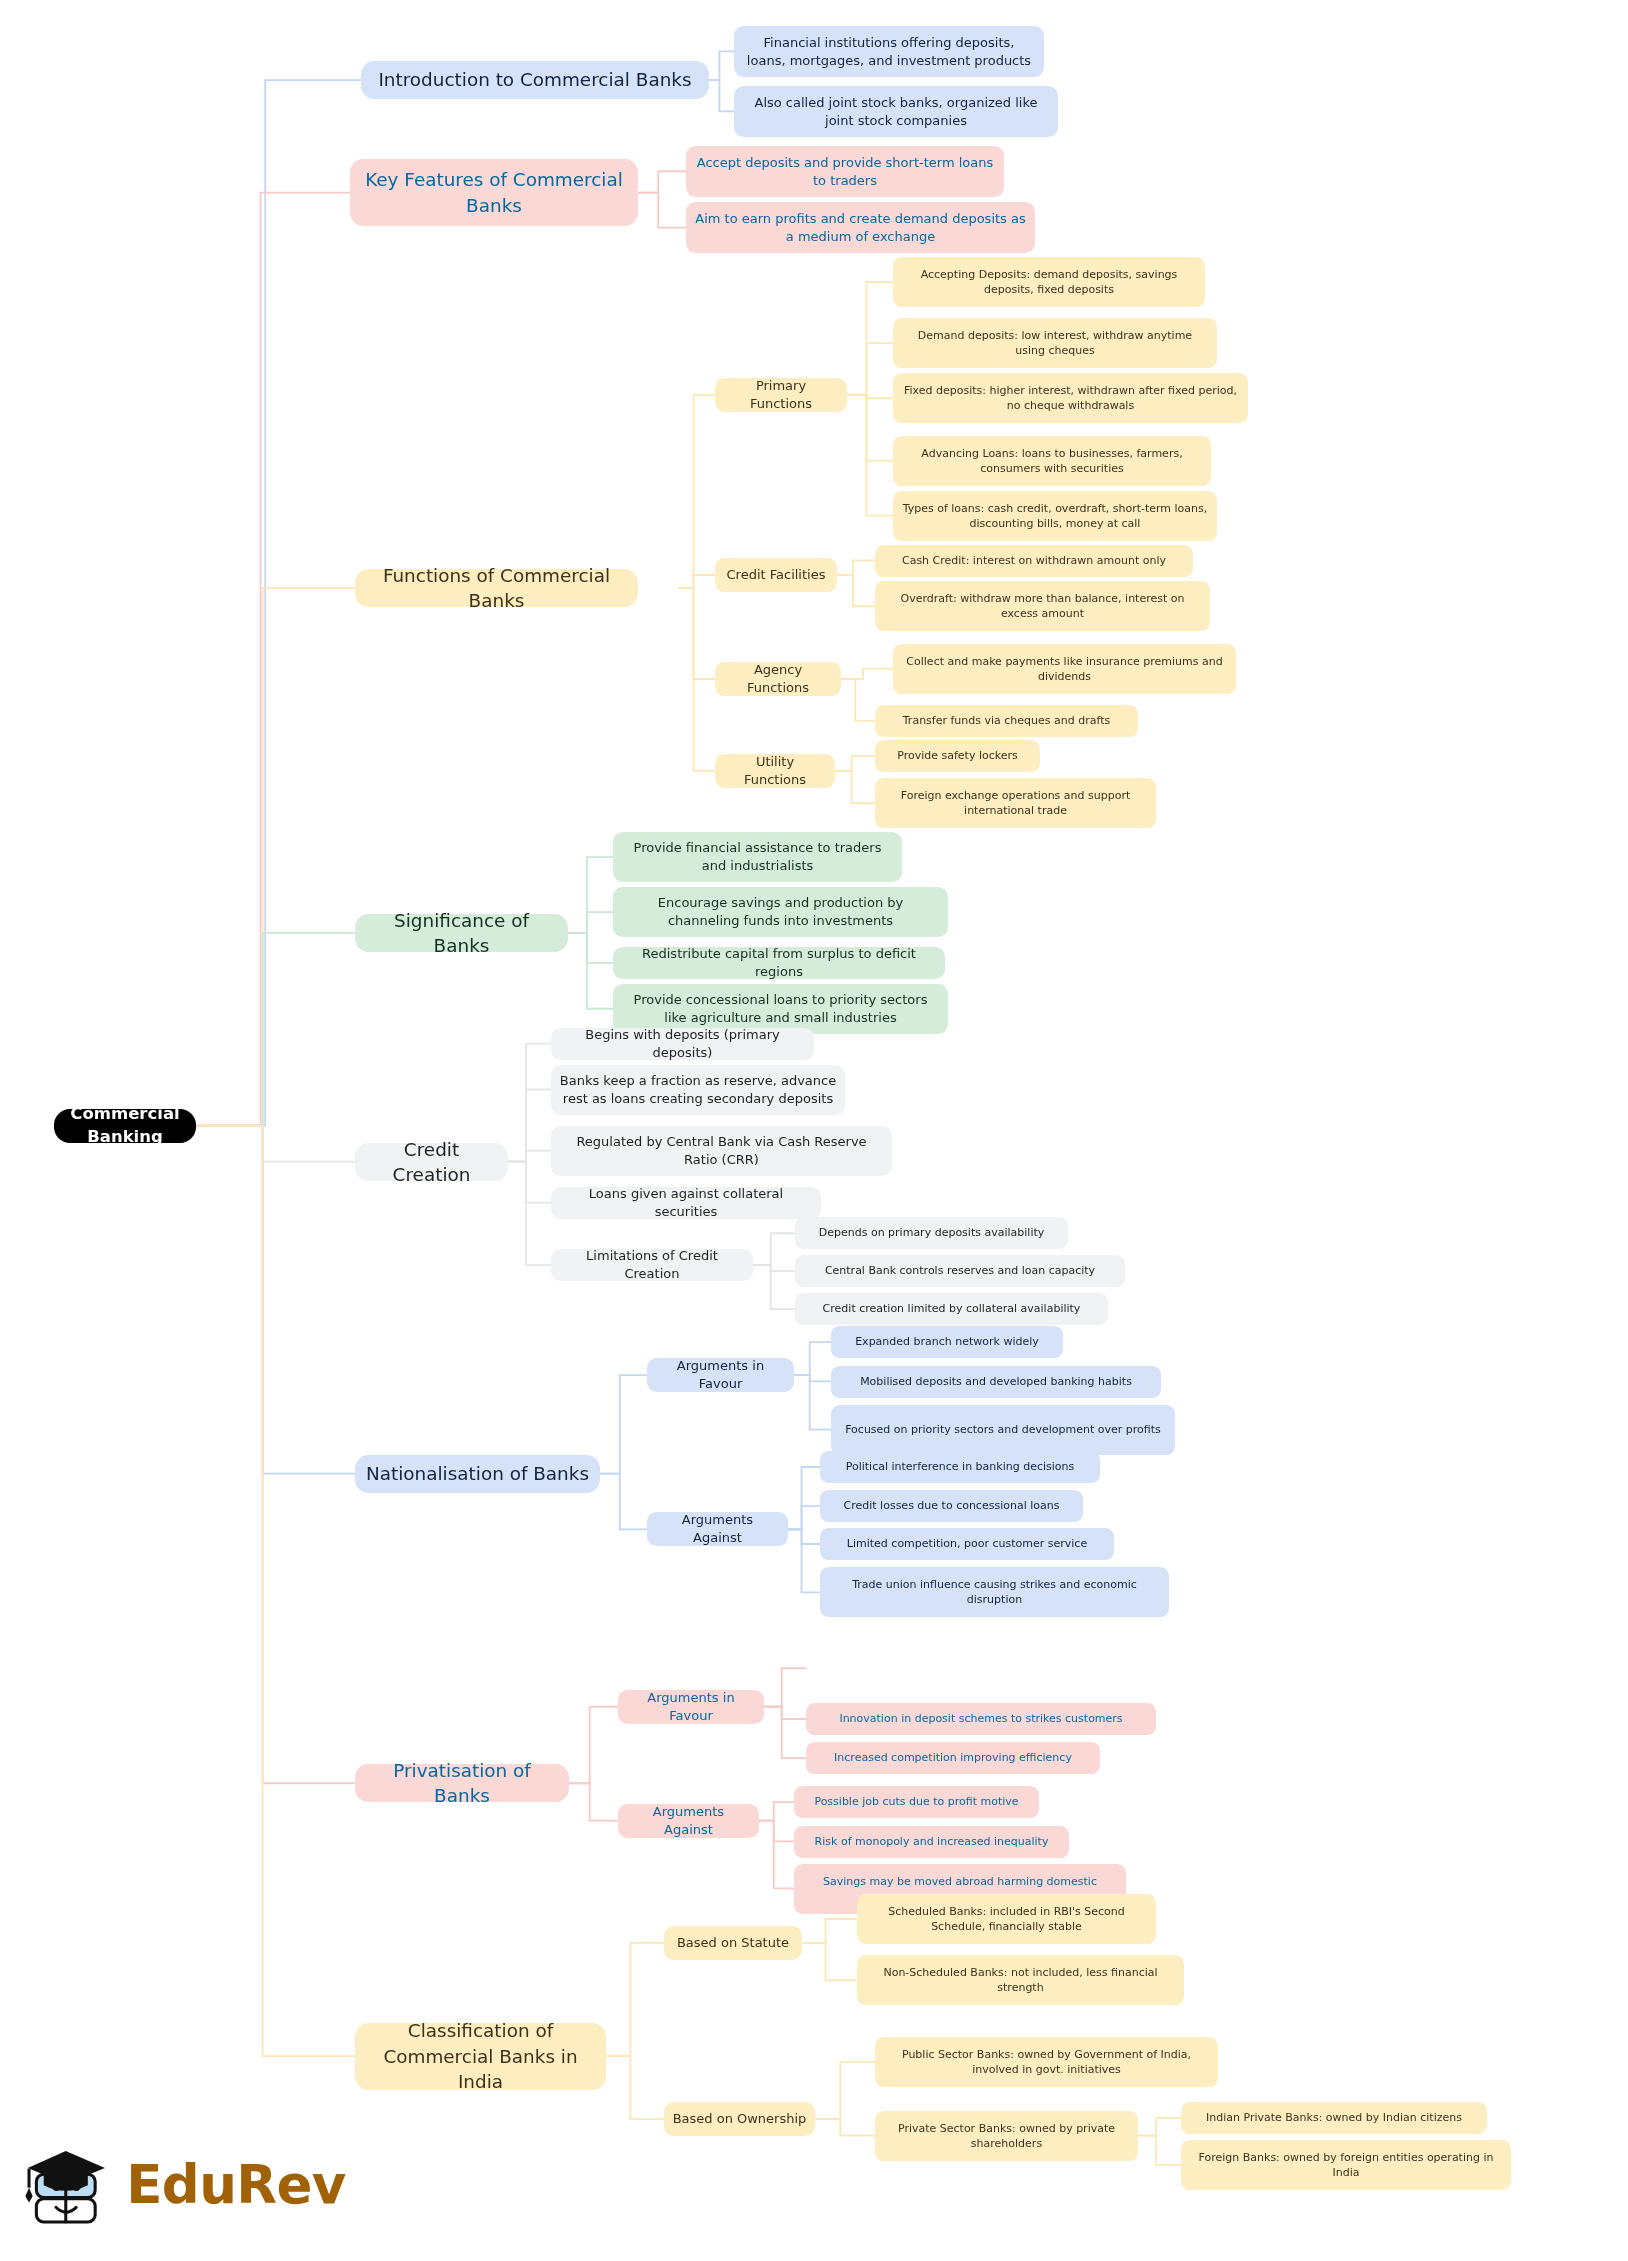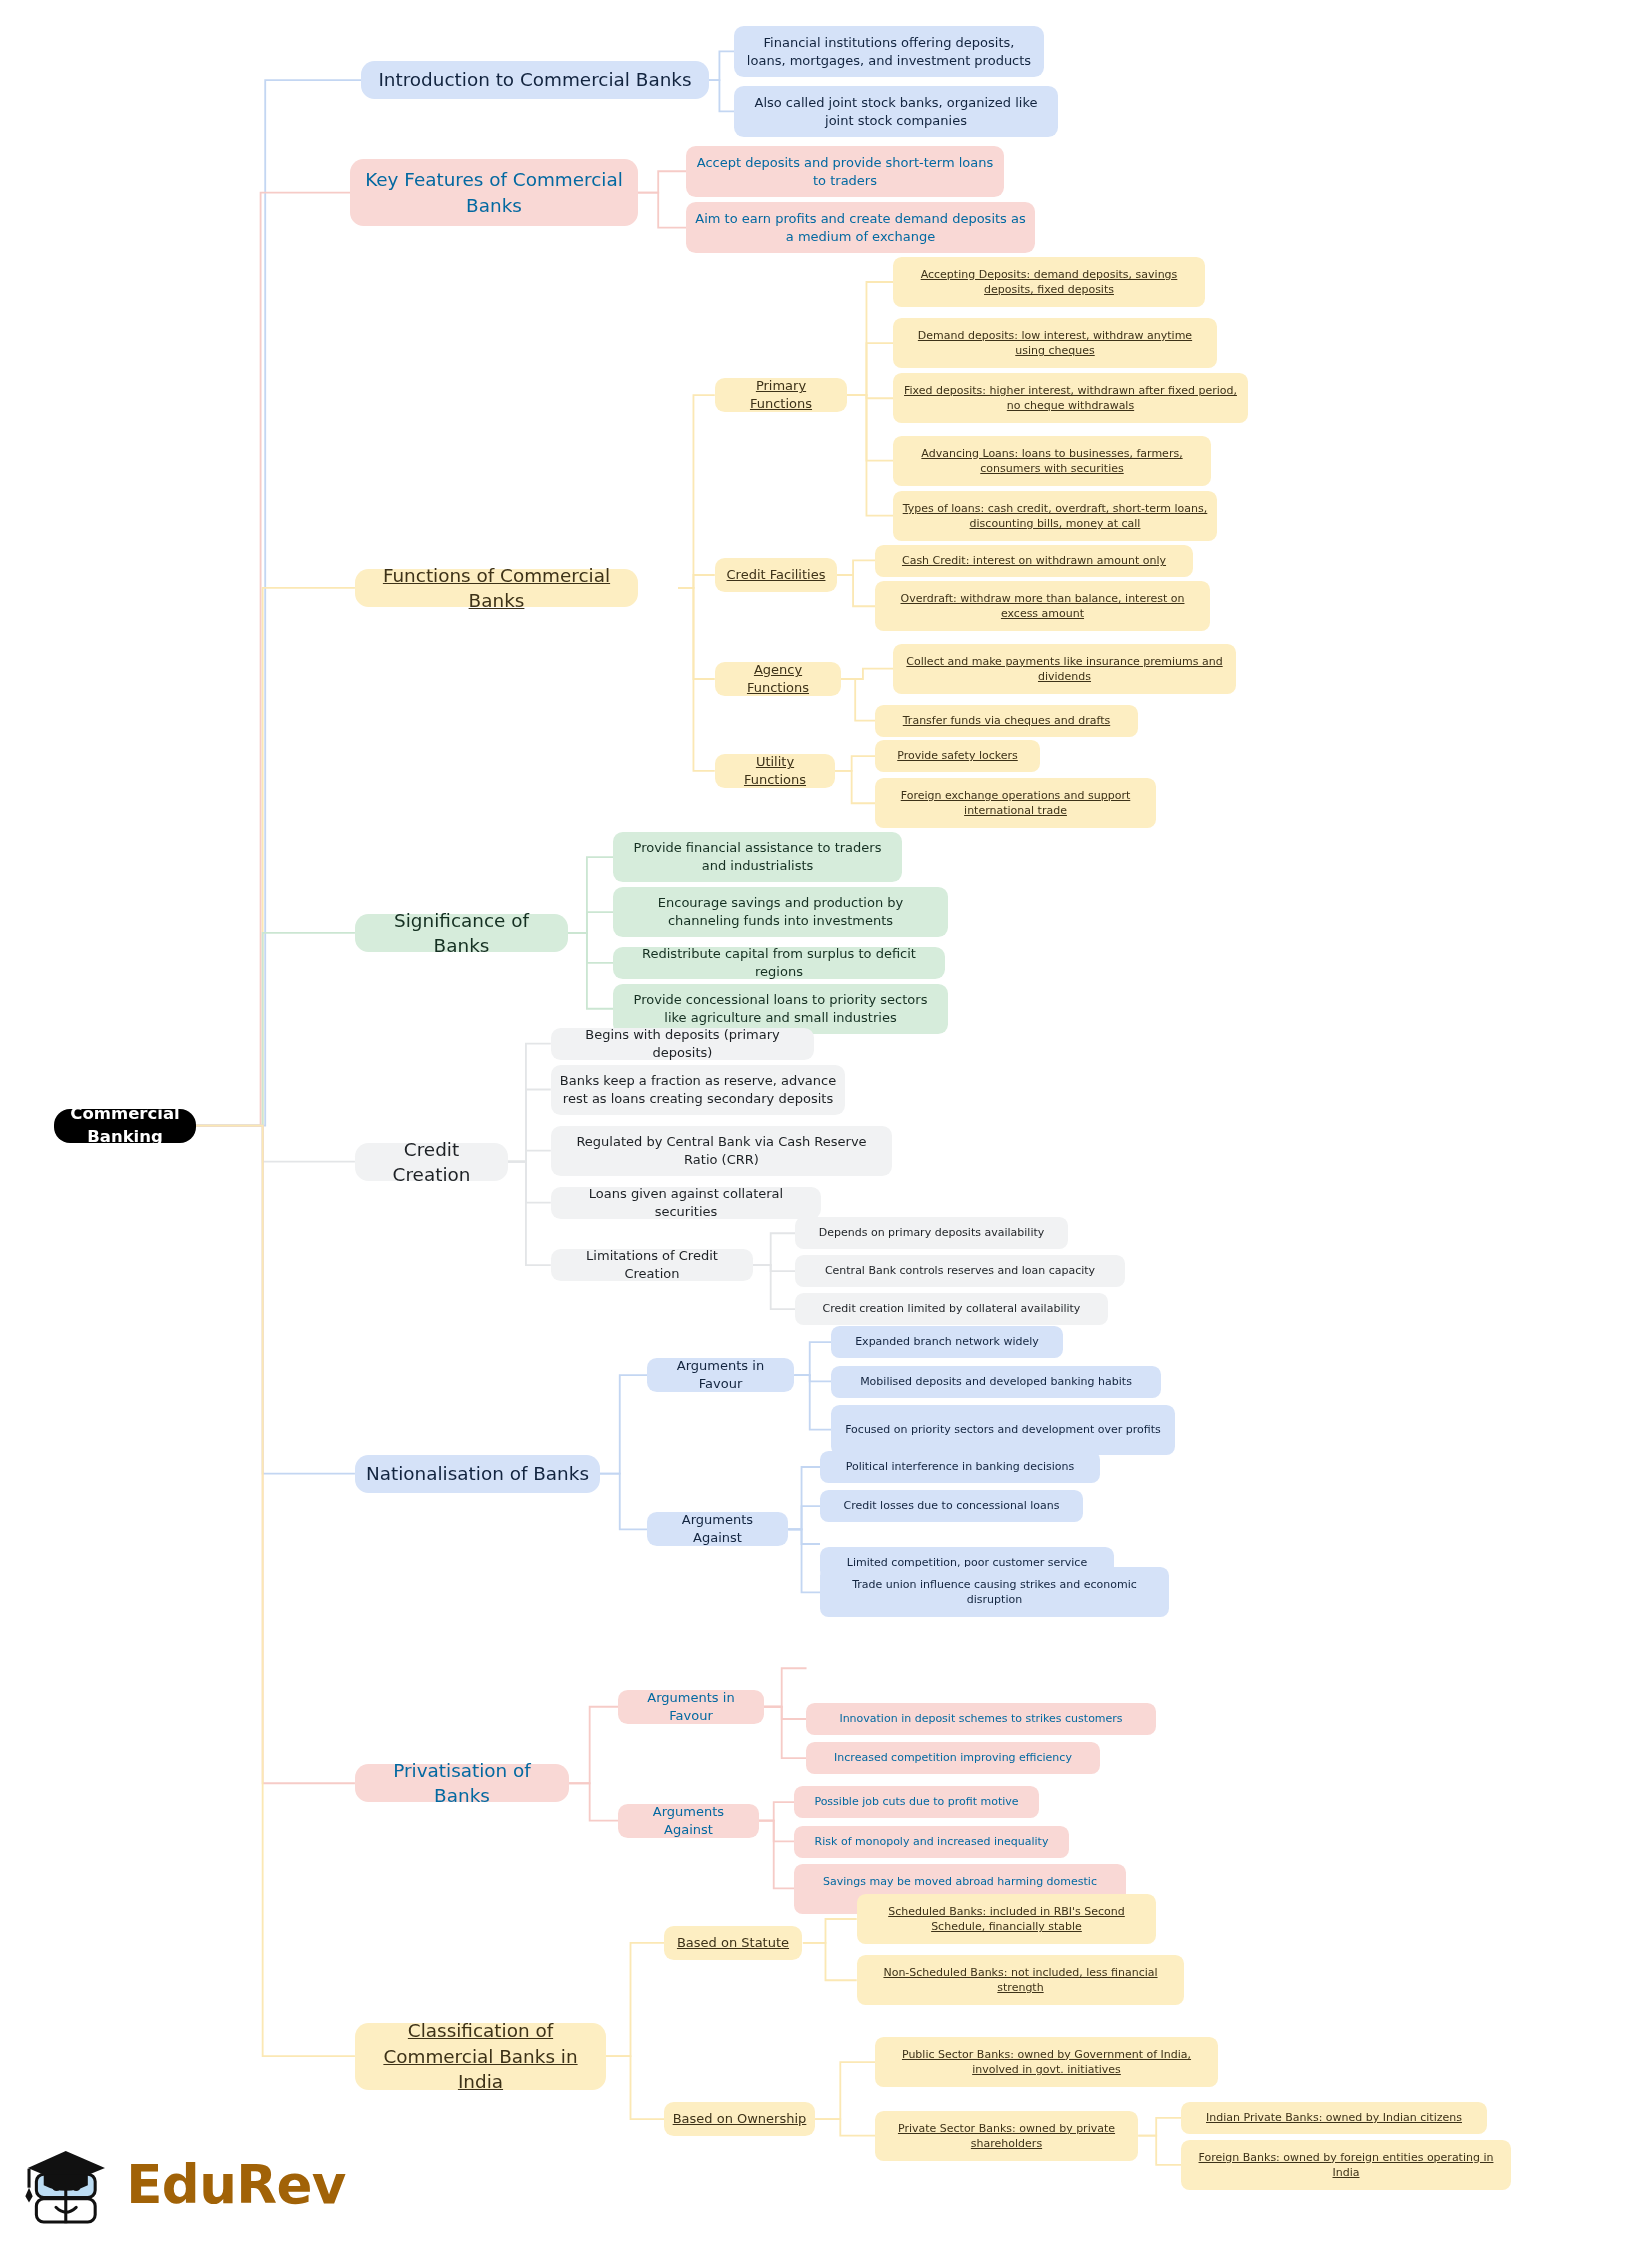--- a/index.html
+++ b/index.html
@@ -15,21 +15,21 @@
     display:flex;align-items:center;justify-content:center;
     text-align:center;border-radius:11px;
     padding:3.7px 8.6px;line-height:1.38;
     white-space:normal;
   }
   
   .n-root{background:#000000;color:#ffffff;font-weight:bold;border-radius:16px;}
   
   .c-blue   {background:#d5e2f8;color:#12243f;}
   .c-pink   {background:#f9d8d5;color:#0369a1;}
-  .c-yellow {background:#fdeec2;color:#3d3218;text-decoration:underline;}
+  .c-yellow {background:#fdeec2;color:#3d3218;}
   .c-green  {background:#d6ecdb;color:#153022;}
   .c-gray   {background:#f1f2f3;color:#1d2125;}
 
   .sz-l1{font-size:18.4px;border-radius:13.5px;}
   .sz-l2{font-size:13px;border-radius:9.8px;}
   .sz-leaf{font-size:11px;border-radius:8.6px;}
 
   
   #logo{position:absolute;left:18.4px;top:2123px;width:281px;height:122px;
         display:flex;align-items:center;gap:9.8px;}
@@ -235,21 +235,21 @@
     </div>
     <div class="node c-blue sz-l2" style="left: 647px; top: 1512px; width: 141px; height: 34px;">
       <span>Arguments Against</span>
     </div>
     <div class="node c-blue sz-leaf" style="left: 820px; top: 1451px; width: 280px; height: 32px;">
       <span>Political interference in banking decisions</span>
     </div>
     <div class="node c-blue sz-leaf" style="left: 820px; top: 1490px; width: 263px; height: 32px;">
       <span>Credit losses due to concessional loans</span>
     </div>
-    <div class="node c-blue sz-leaf" style="left: 820px; top: 1528px; width: 294px; height: 32px; margin-top: 19px;">
+    <div class="node c-blue sz-leaf" style="left: 820px; top: 1528px; width: 294px; height: 32px;">
       <span>Limited competition, poor customer service</span>
     </div>
     <div class="node c-blue sz-leaf" style="left: 820px; top: 1567px; width: 349px; height: 50px;">
       <span>Trade union influence causing strikes and economic disruption</span>
     </div>
     <div class="node c-pink sz-l1" style="left: 355px; top: 1764px; width: 214px; height: 38px;">
       <span>Privatisation of Banks</span>
     </div>
     <div class="node c-pink sz-l2" style="left: 618px; top: 1690px; width: 146px; height: 34px;">
       <span>Arguments in Favour</span>

